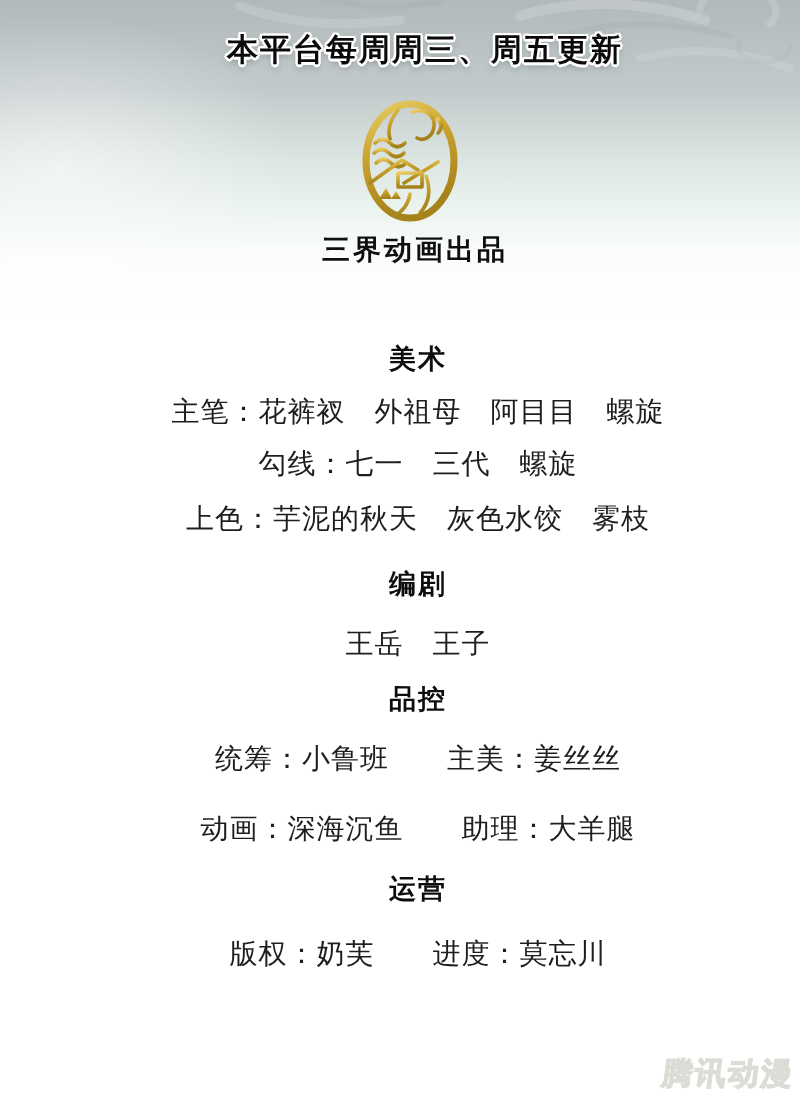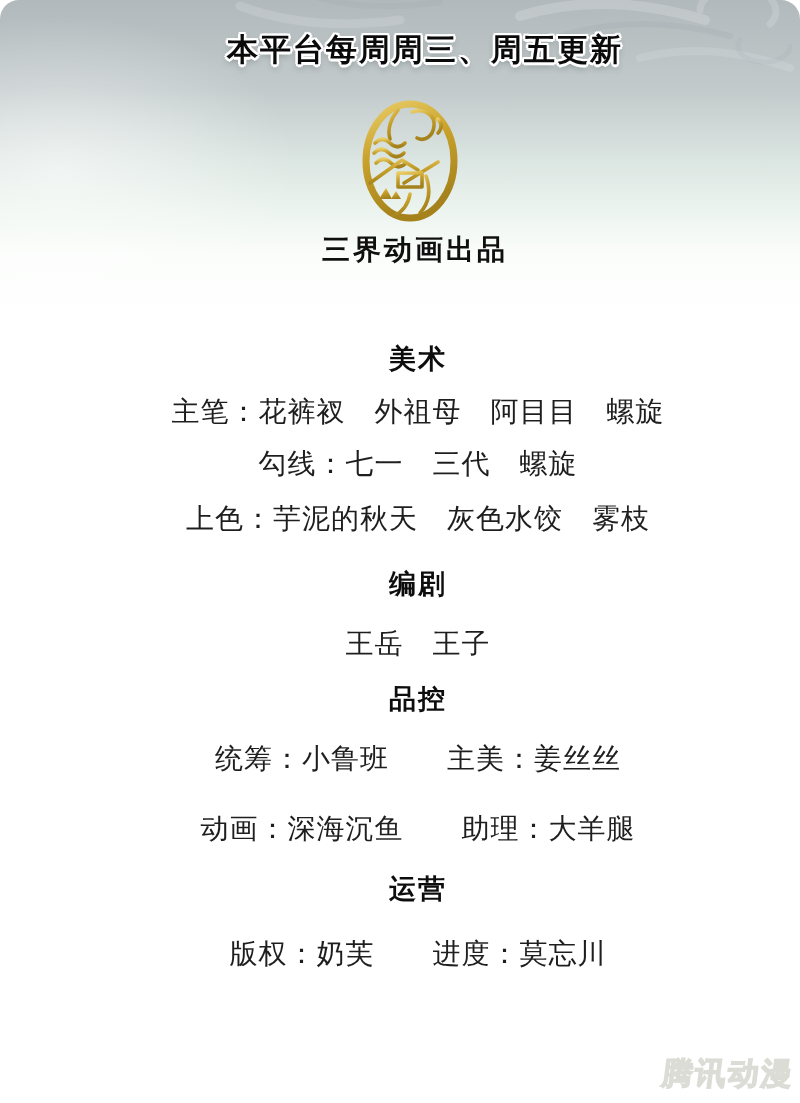--- a/index.html
+++ b/index.html
@@ -12,21 +12,20 @@
     background:
       radial-gradient(ellipse 340px 220px at 60px 170px, rgba(255,255,255,0.55), rgba(255,255,255,0) 70%),
       linear-gradient(to bottom,
         #b2b9bc 0px,
         #c2cacb 90px,
         #dbe5e1 160px,
         #ecf4ef 210px,
         #fbfdfb 255px,
         #ffffff 320px,
         #ffffff 100%);
-    border-radius: 19px;
   }
   .swirls {
     position: absolute; top: 0; left: 0;
   }
   .headline {
     position: absolute;
     top: 31px; left: 25px; right: -25px;
     text-align: center;
     font-size: 31px;
     font-weight: bold;

